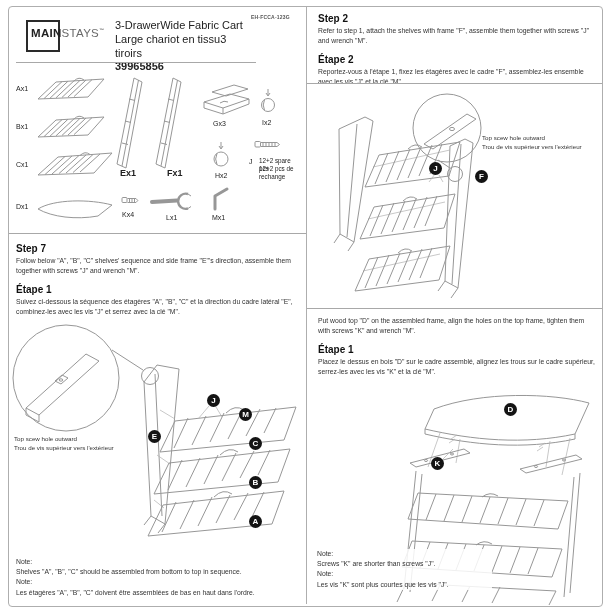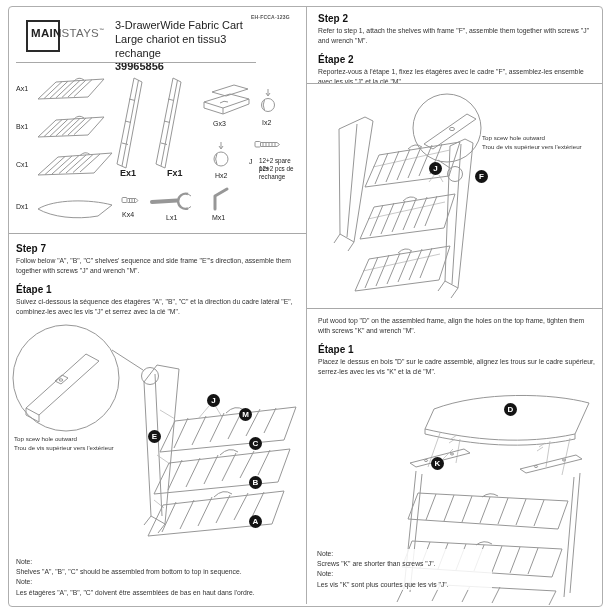--- a/index.html
+++ b/index.html
@@ -35,21 +35,21 @@
 <div class="page">
 
   <div class="abs page-border"></div>
   <div class="abs vrule" style="left:306px;top:7px;height:597px;"></div>
 
   <div class="abs logo-box" style="left:26px;top:20px;"></div>
   <div class="abs logo-text" style="left:31px;top:27px;"><span>MAIN</span><span class="logo-rest">STAYS</span><span class="logo-tm">™</span></div>
 
   <div class="abs" style="left:115px;top:19px;width:135px;">
     <div class="title-line">3-DrawerWide Fabric Cart</div>
-    <div class="title-line">Large chariot en tissu3 rechange</div>
+    <div class="title-line">Large chariot en tissu3 tiroirs</div>
     <div class="title-line title-model">39965856</div>
   </div>
 
   <div class="abs doc-code" style="left:251px;top:14px;">EH-FCCA-123G</div>
 
   <div class="abs hrule" style="left:16px;top:62px;width:240px;"></div>
 
   <div class="abs part-label" style="left:16px;top:85px;">Ax1</div>
   <svg class="abs" style="left:36px;top:76px;" width="70" height="30">
     <path d="M2,23 L20,6 L68,3 L52,21 Z"></path>

